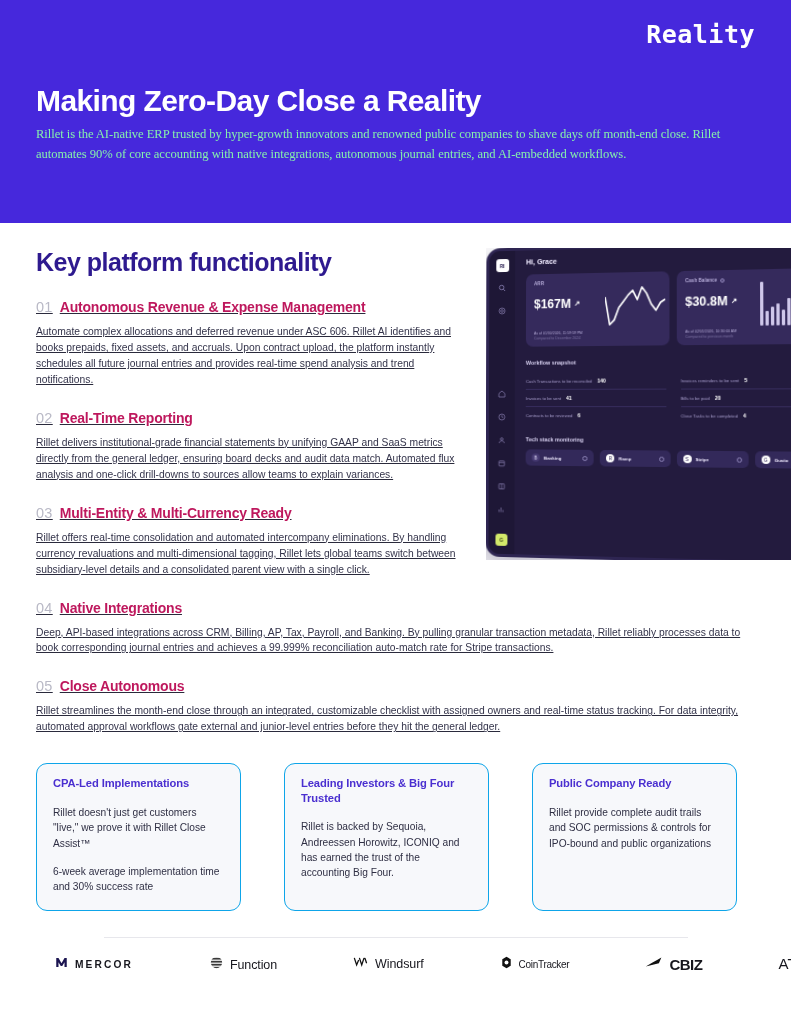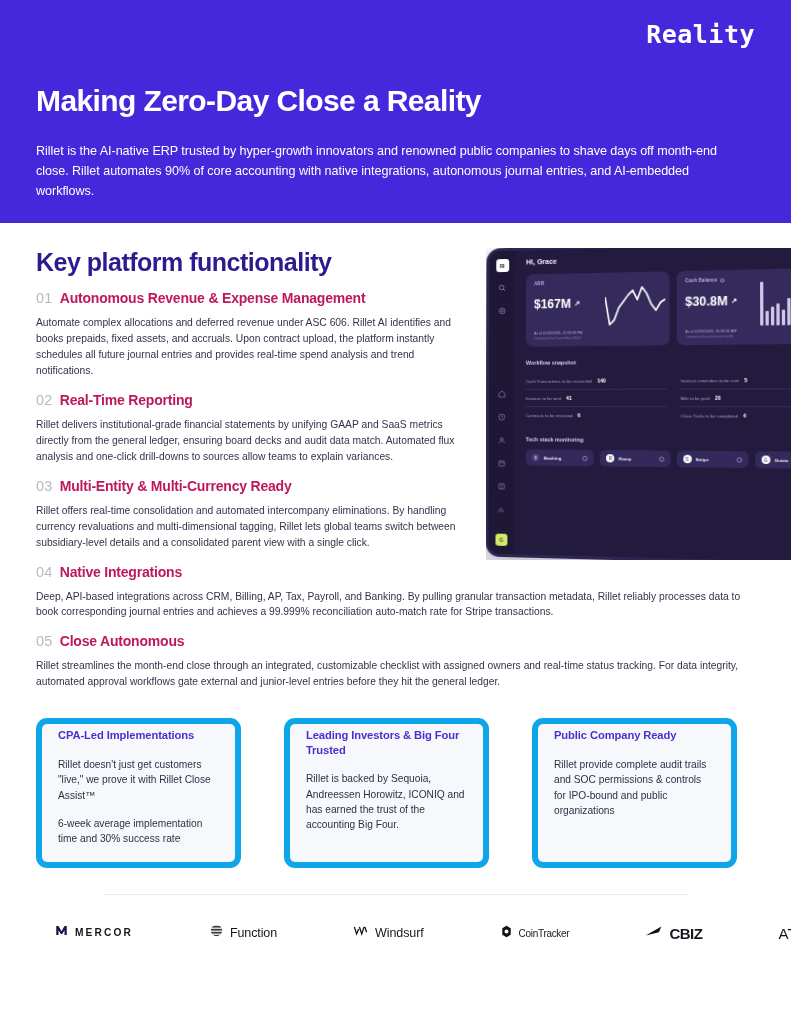--- a/index.html
+++ b/index.html
@@ -30,41 +30,42 @@
   }
   .hero-title {
     margin-top:37px;
     color:#ffffff;
     font-size:30px;
     font-weight:700;
     letter-spacing:-0.6px;
     line-height:1.15;
   }
   .hero-sub {
-    margin-top:22px;
-    color:#ffffff;
+    margin-top:5px;
+    color:#86efac;
     font-size:12.6px;
     line-height:1.62;
     max-width:712px;
     letter-spacing:-0.05px;
+    font-family:Liberation Serif, serif;
   }
 
   
   .main { position:relative; padding:0 36px; }
 
   .section-title {
     margin-top:25px;
     color:#2e1a8f;
     font-size:25px;
     font-weight:700;
     letter-spacing:-0.5px;
   }
 
   .features { width:430px; }
-  .feature { margin-top:13px; }
+  .feature { margin-top:22px;text-decoration:underline; }
   .feature.wide { width:718px; }
   .feature-head {
     display:flex;
     align-items:baseline;
     gap:7px;
     margin-bottom:9px;
   }
   .feature-num {
     color:#b9b9c6;
     font-size:14.5px;
@@ -86,23 +87,23 @@
   
   .cards {
     display:flex;
     gap:43px;
     margin-top:28px;
   }
   .info-card {
     width:205px;
     min-height:148px;
     background:#f7f8fb;
-    border:6px solid #0ea5e9;
+    border:1px solid #0ea5e9;
     border-radius:11px;
-    padding:4px 16px 16px 16px;
+    padding:12px 16px 16px 16px;
   }
   .info-card h4 {
     color:#4a2fd0;
     font-size:11.2px;
     font-weight:700;
     line-height:1.3;
     margin-bottom:14px;
     letter-spacing:-0.1px;
   }
   .info-card p {
@@ -115,21 +116,21 @@
   
   .divider {
     margin:26px auto 0 auto;
     width:584px;
     height:1px;
     background:#e7e7ec;
   }
   .logos {
     margin-top:17px;
     display:flex;
-    align-items:flex-end;
+    align-items:flex-start;
     padding:0 18px;
     height:30px;
     gap:38px;
   }
   .logo {
     display:flex;
     align-items:center;
     gap:6px;
     color:#16161d;
   }

